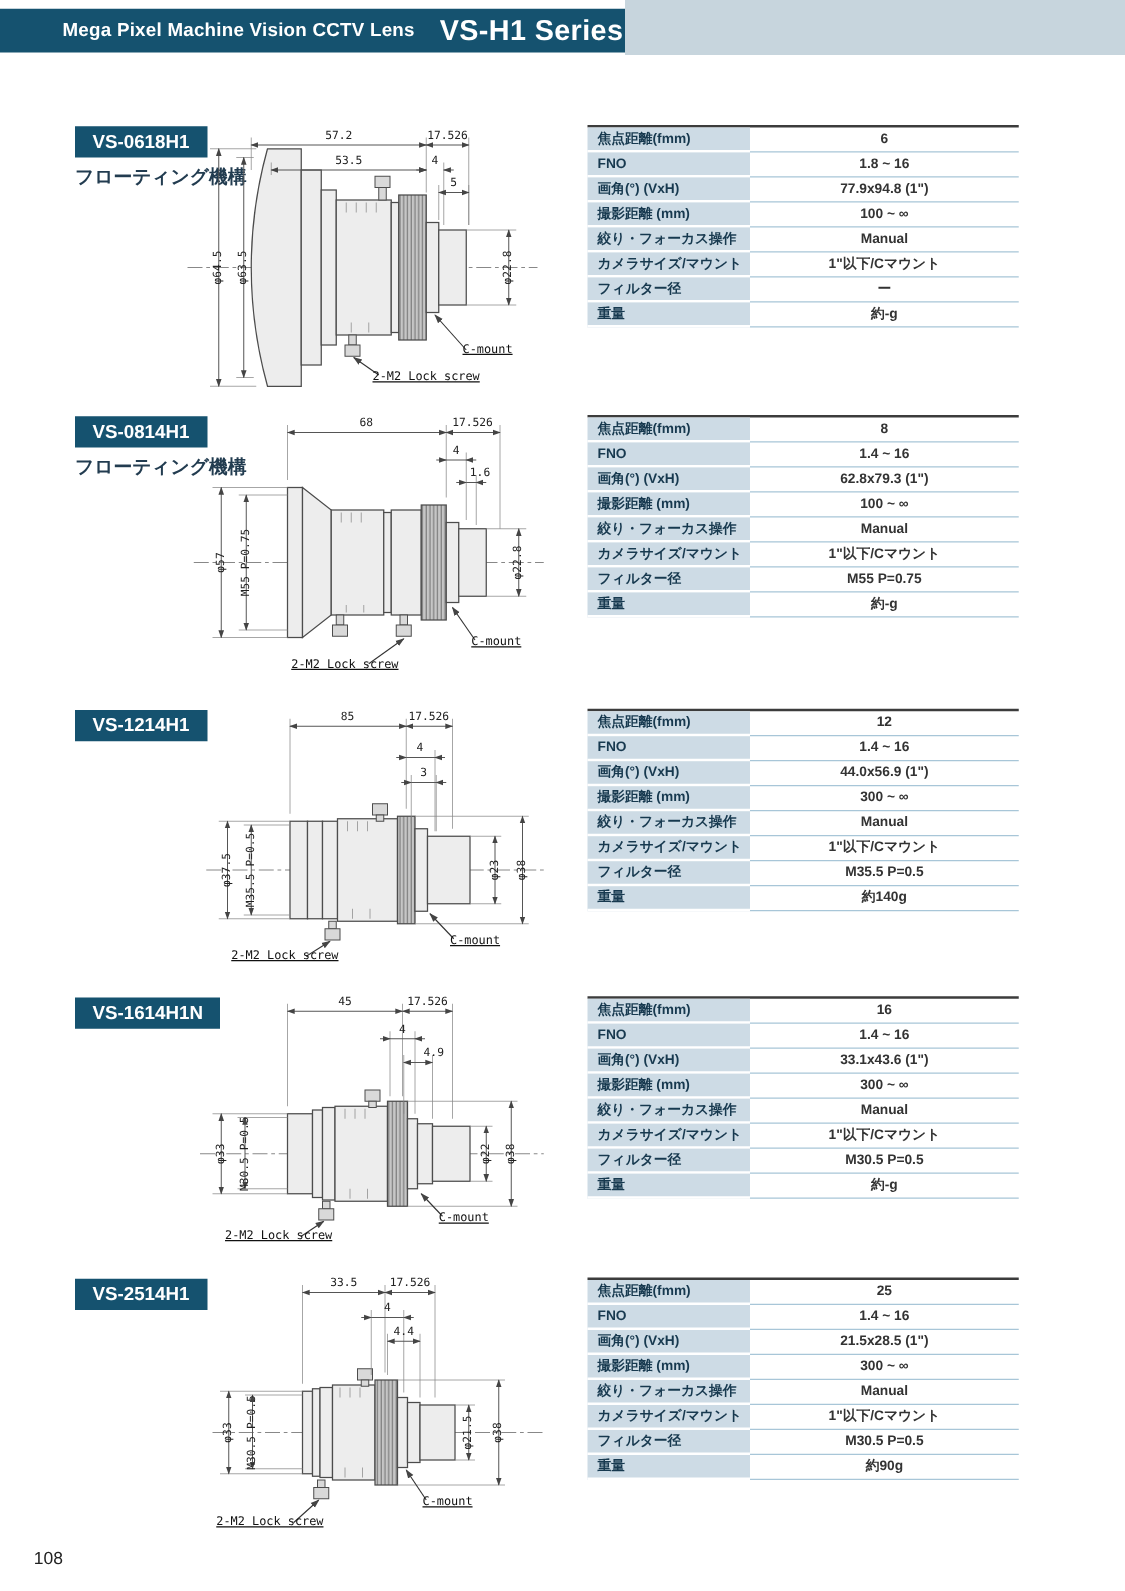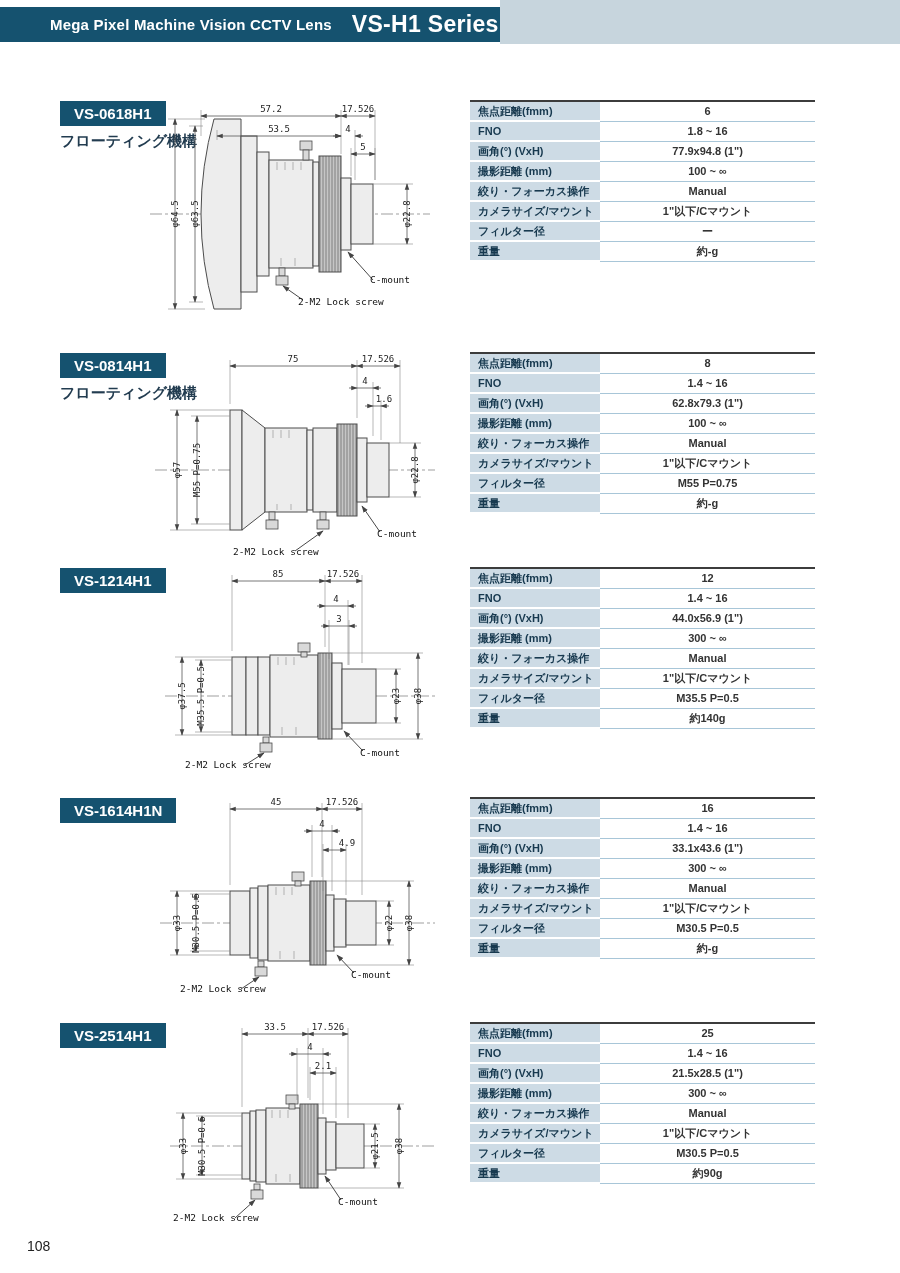--- a/index.html
+++ b/index.html
@@ -31,21 +31,21 @@
   .s{fill:#d9d9d9;stroke:#4c4c4c;stroke-width:0.8;}
   .d{stroke:#555;stroke-width:0.8;fill:none;}
   .e{stroke:#888;stroke-width:0.6;fill:none;}
   .ax{stroke:#777;stroke-width:0.7;stroke-dasharray:12 3 3 3;fill:none;}
   .ld{stroke:#333;stroke-width:0.9;fill:none;}
   .m{stroke:#8a8a8a;stroke-width:0.6;fill:none;}
   .dim{position:absolute;font:9px "DejaVu Sans Mono",monospace;color:#222;white-space:nowrap;}
   .dim.h{transform:translate(-50%,-50%);}
   .dim.v{transform:translate(-50%,-50%) rotate(-90deg);}
   .ann{position:absolute;font:9.5px "DejaVu Sans Mono",monospace;color:#111;
-       white-space:nowrap;}
+       text-decoration:underline;white-space:nowrap;}
   .page-number{position:absolute;left:27px;top:1238px;font-size:14px;color:#222;}
 </style>
 </head>
 <body>
 
 <div class="page">
 
   <svg width="0" height="0" style="position:absolute">
     <defs>
       <marker id="arr" viewBox="0 0 10 10" refX="9" refY="5" markerWidth="8" markerHeight="8" orient="auto-start-reverse">
@@ -153,21 +153,21 @@
           <div class="spec-cell-label">フィルター径</div>
           <div class="spec-cell-value">ー</div>
         </div>
         <div class="spec-row">
           <div class="spec-cell-label">重量</div>
           <div class="spec-cell-value">約-g</div>
         </div>
       </div>
   </section>
 
-  <section class="product" style="top:348px">
+  <section class="product" style="top:328px">
     <div class="model-badge">VS-0814H1</div>
     <div class="floating-note">フローティング機構</div>
     <div class="drawing">
       <svg width="410" height="226" viewBox="0 0 410 226">
         <line class="ax" x1="100" y1="122" x2="380" y2="122"></line>
         <rect class="b" x="175" y="62" width="12" height="120"></rect>
         <polygon class="b" points="187,62 210,80 210,164 187,182"></polygon>
         <rect class="b" x="210" y="80" width="42" height="84"></rect>
         <line class="m" x1="218" y1="82" x2="218" y2="90"></line>
         <line class="m" x1="226" y1="82" x2="226" y2="90"></line>
@@ -201,21 +201,21 @@
         <line class="d" x1="122" y1="62" x2="122" y2="182" marker-start="url(#arr)" marker-end="url(#arr)"></line>
         <line class="e" x1="175" y1="68" x2="136" y2="68"></line>
         <line class="e" x1="175" y1="176" x2="136" y2="176"></line>
         <line class="d" x1="142" y1="68" x2="142" y2="176" marker-start="url(#arr)" marker-end="url(#arr)"></line>
         <line class="e" x1="334" y1="95" x2="366" y2="95"></line>
         <line class="e" x1="334" y1="149" x2="366" y2="149"></line>
         <line class="d" x1="360" y1="95" x2="360" y2="149" marker-start="url(#arr)" marker-end="url(#arr)"></line>
         <polyline class="ld" points="325,184 307,158" marker-end="url(#arr)"></polyline>
         <polyline class="ld" points="240,203 268,183" marker-end="url(#arr)"></polyline>
       </svg>
-      <span class="dim h" style="left:238px;top:11px">75</span>
+      <span class="dim h" style="left:238px;top:11px">68</span>
       <span class="dim h" style="left:323px;top:11px">17.526</span>
       <span class="dim h" style="left:310px;top:33px">4</span>
       <span class="dim h" style="left:329px;top:51px">1.6</span>
       <span class="dim v" style="left:122px;top:122px">φ57</span>
       <span class="dim v" style="left:142px;top:122px">M55 P=0.75</span>
       <span class="dim v" style="left:360px;top:122px">φ22.8</span>
       <span class="ann" style="left:322px;top:180px">C-mount</span>
       <span class="ann" style="left:178px;top:198px">2-M2 Lock screw</span>
     </div>
     <div class="spec-table">
@@ -494,21 +494,21 @@
         <line class="d" x1="320" y1="106" x2="320" y2="150" marker-start="url(#arr)" marker-end="url(#arr)"></line>
         <line class="e" x1="263" y1="86" x2="349" y2="86"></line>
         <line class="e" x1="263" y1="170" x2="349" y2="170"></line>
         <line class="d" x1="344" y1="86" x2="344" y2="170" marker-start="url(#arr)" marker-end="url(#arr)"></line>
         <polyline class="ld" points="286,182 270,158" marker-end="url(#arr)"></polyline>
         <polyline class="ld" points="180,200 200,182" marker-end="url(#arr)"></polyline>
       </svg>
       <span class="dim h" style="left:220px;top:9px">33.5</span>
       <span class="dim h" style="left:273px;top:9px">17.526</span>
       <span class="dim h" style="left:255px;top:29px">4</span>
-      <span class="dim h" style="left:268px;top:48px">2.1</span>
+      <span class="dim h" style="left:268px;top:48px">4.4</span>
       <span class="dim v" style="left:128px;top:128px">φ33</span>
       <span class="dim v" style="left:147px;top:128px">M30.5 P=0.5</span>
       <span class="dim v" style="left:320px;top:128px">φ21.5</span>
       <span class="dim v" style="left:344px;top:128px">φ38</span>
       <span class="ann" style="left:283px;top:178px">C-mount</span>
       <span class="ann" style="left:118px;top:194px">2-M2 Lock screw</span>
     </div>
     <div class="spec-table">
         <div class="spec-row">
           <div class="spec-cell-label">焦点距離(fmm)</div>

